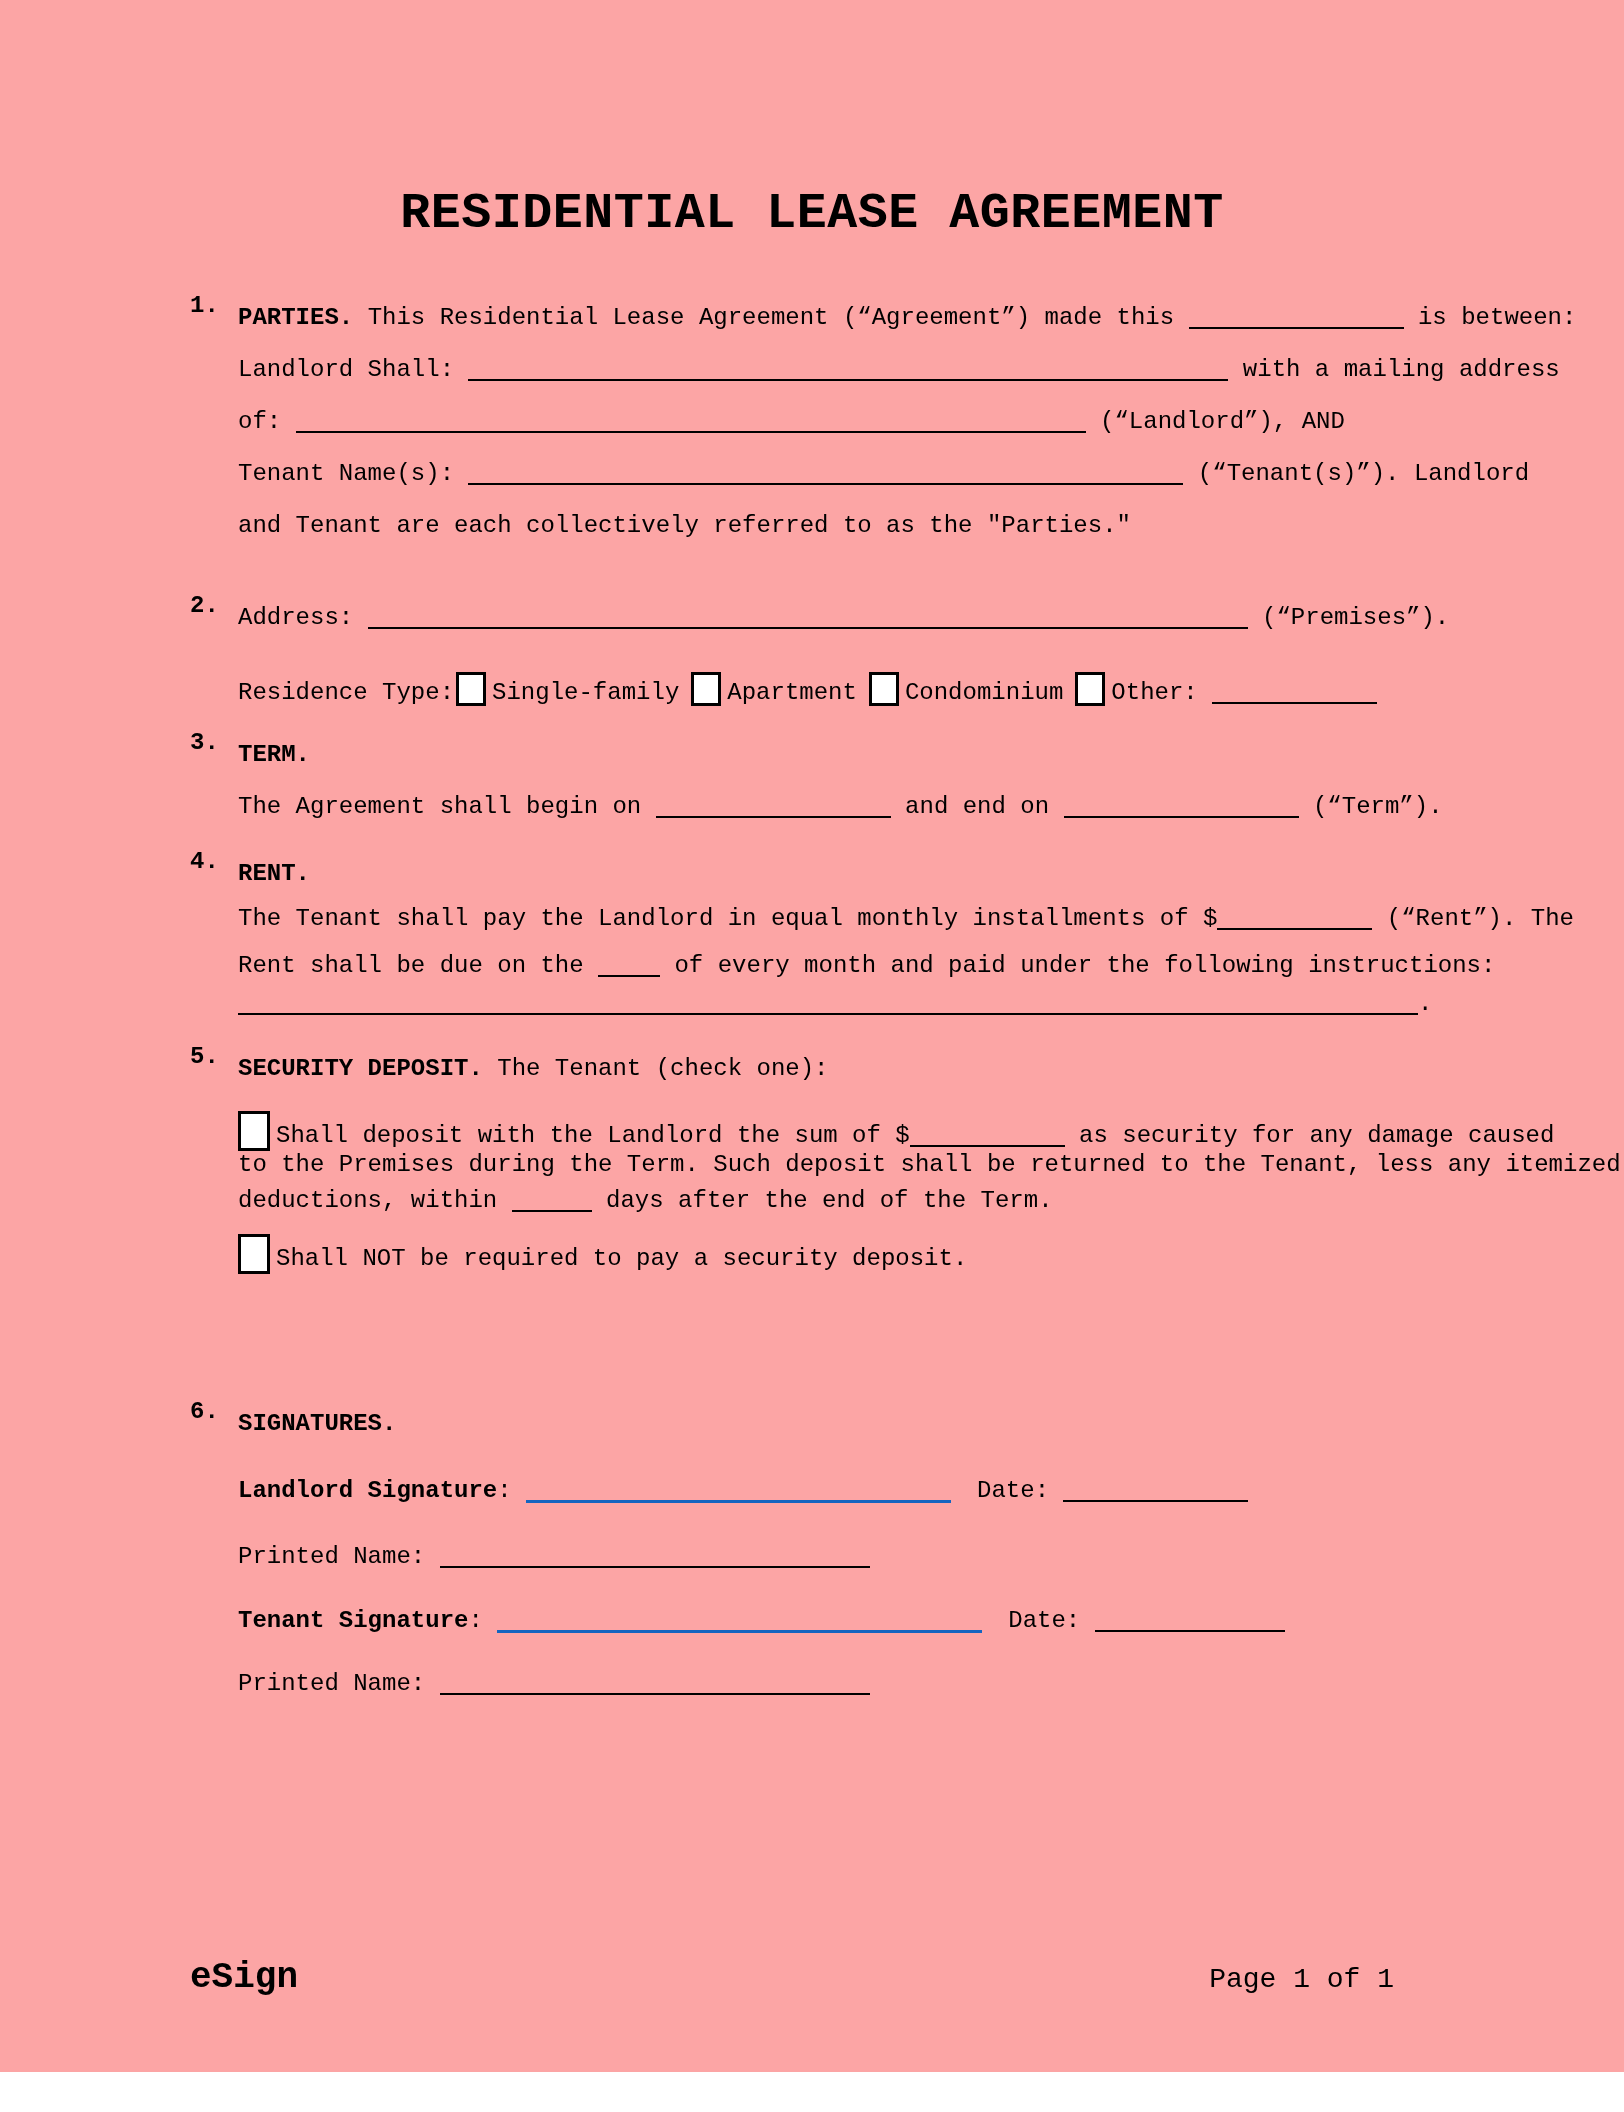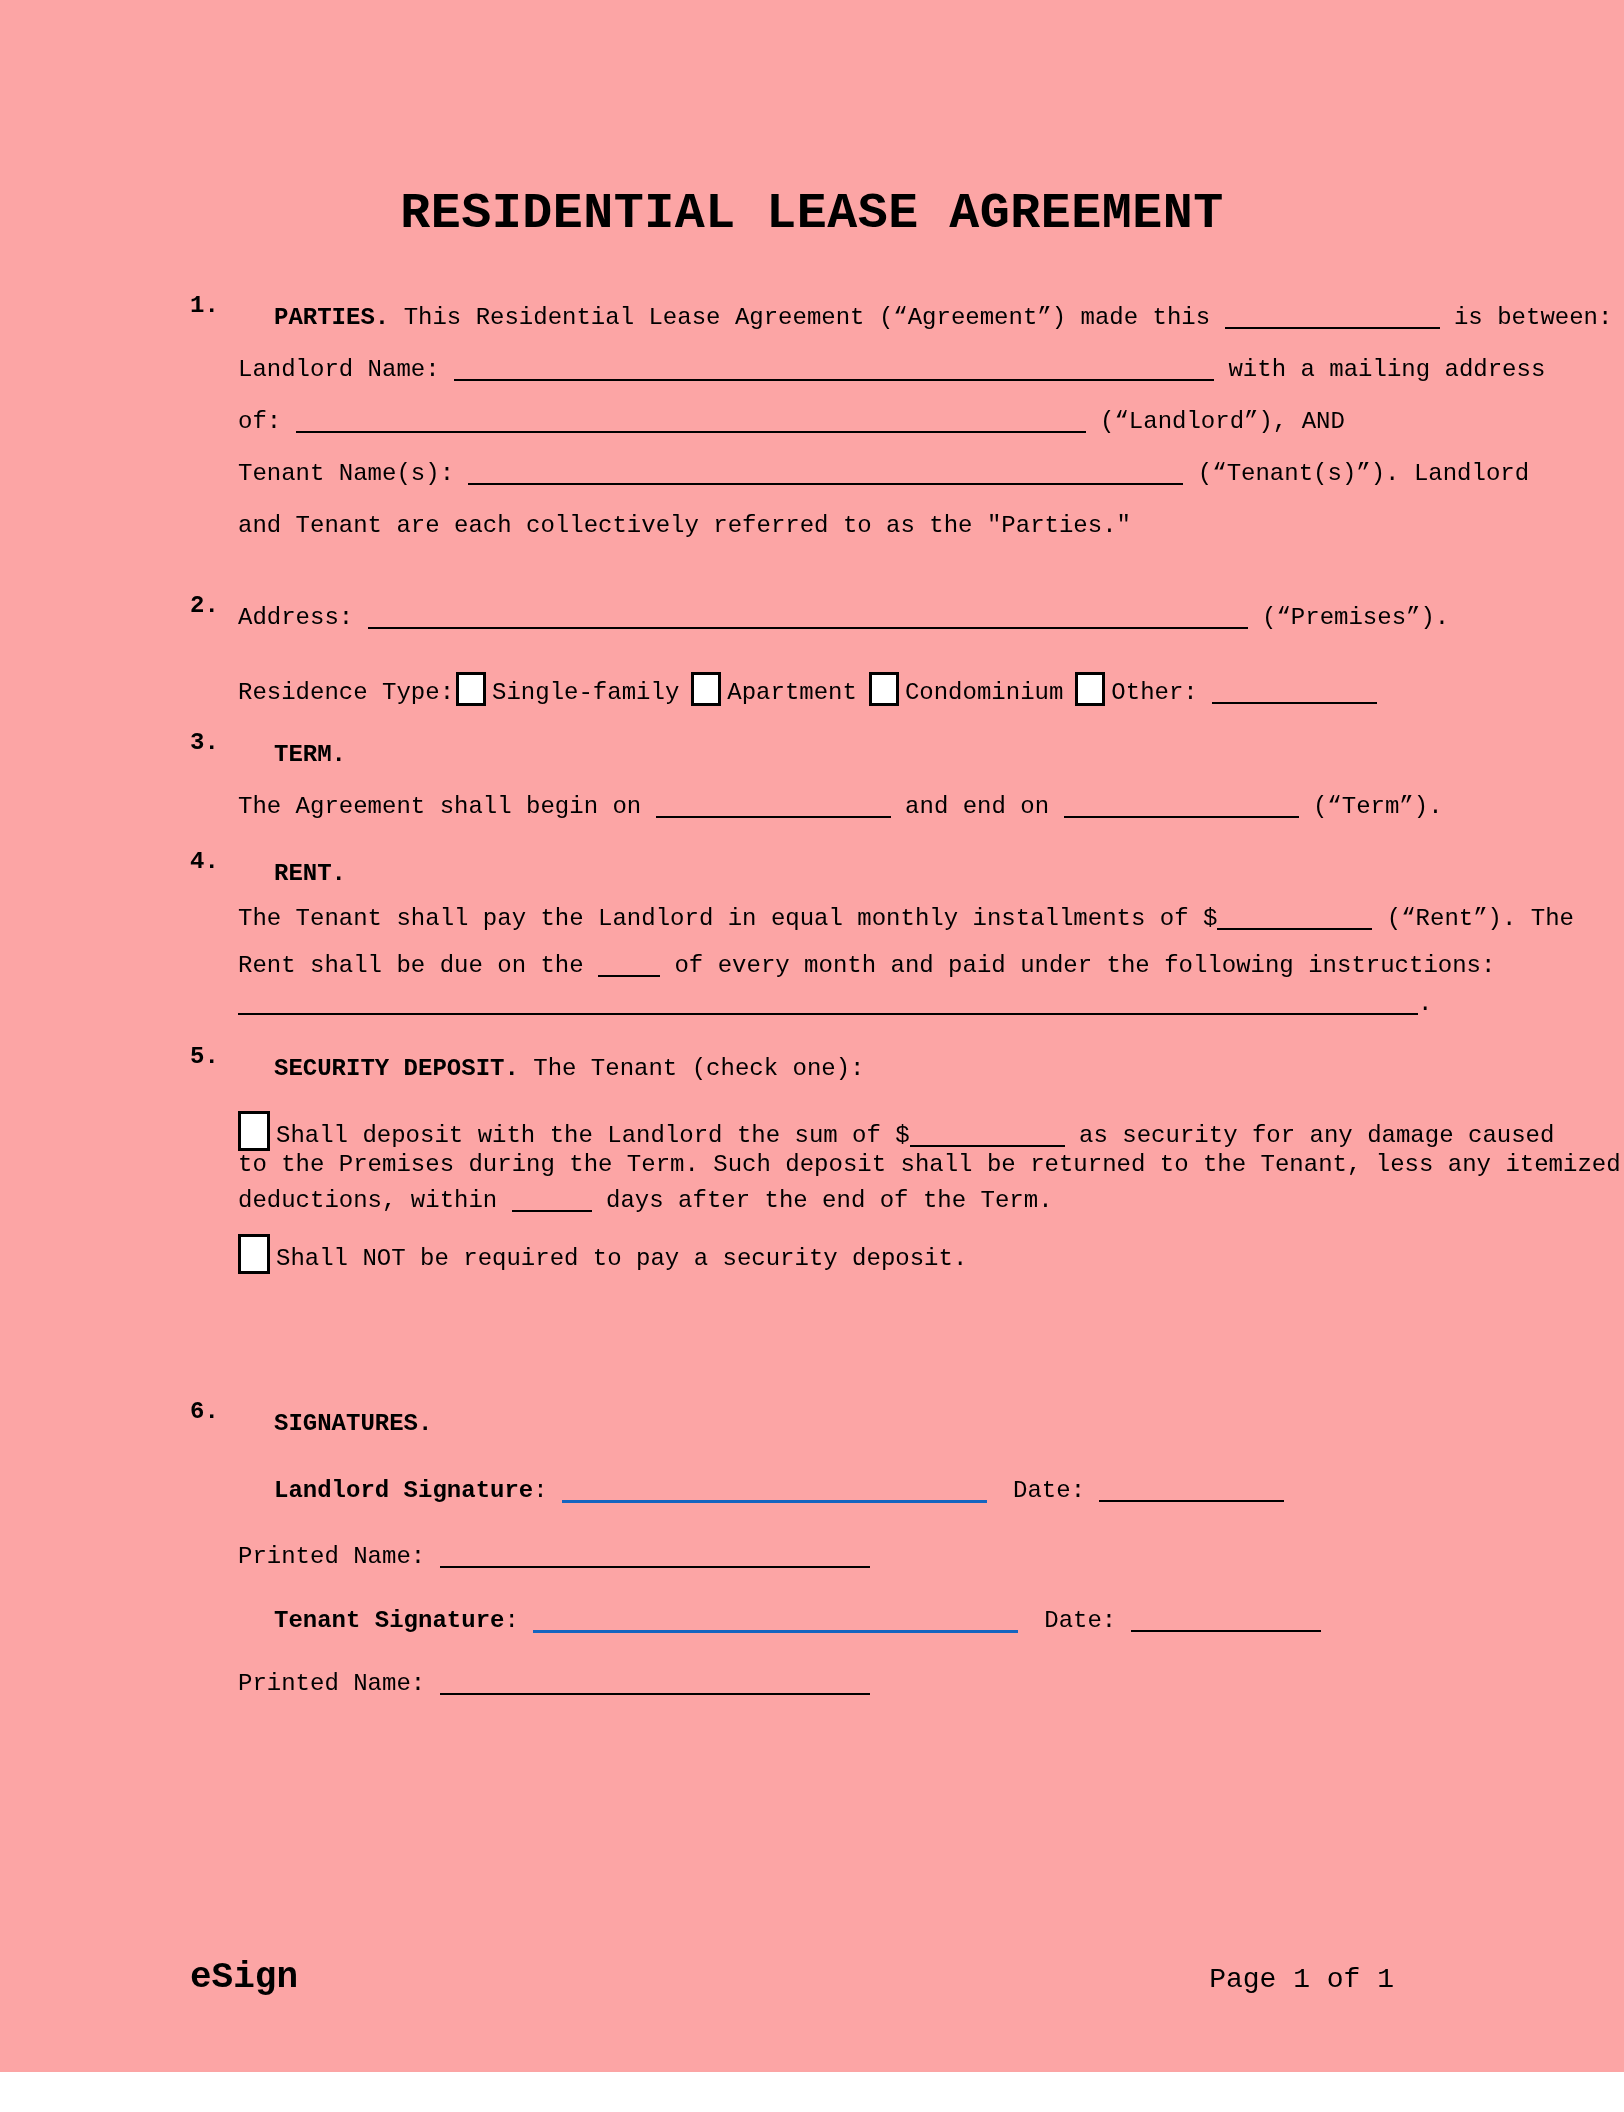--- a/index.html
+++ b/index.html
@@ -18,21 +18,21 @@
     text-align:center;
     font-size:50px;
     line-height:56px;
     font-weight:bold;
     letter-spacing:.5px;
   }
   .main{padding:0 190px;}
   .sec{position:relative;padding-left:48px;}
   .num{position:absolute;left:0;top:0;font-weight:bold;}
   .ln{height:52px;line-height:52px;white-space:nowrap;}
-  .b{font-weight:bold;margin-left:36px;}
+  .b{font-weight:bold;}
   
   .bl{
     display:inline-block;
     height:0;
     border-bottom:2px solid #000;
     margin-bottom:-5px;
   }
   .bl.sig{border-bottom:3px solid #1565c0;margin-bottom:-6px;}
   .w62{width:62px}.w80{width:80px}.w155{width:155px}.w165{width:165px}
   .w185{width:185px}.w190{width:190px}.w215{width:215px}.w235{width:235px}
@@ -89,21 +89,21 @@
 
 <div class="page">
 
   <h1 class="title">RESIDENTIAL LEASE AGREEMENT</h1>
 
   <div class="main">
 
     <div class="sec sec1">
       <span class="num">1.</span>
       <div class="ln"><span class="b">PARTIES.</span> <span>This Residential Lease Agreement (“Agreement”) made this</span> <span class="bl w215"></span> <span>is between:</span></div>
-      <div class="ln"><span>Landlord Name:</span> <span class="bl w760"></span> <span>with a mailing address</span></div>
+      <div class="ln"><span>Landlord Shall:</span> <span class="bl w760"></span> <span>with a mailing address</span></div>
       <div class="ln"><span>of:</span> <span class="bl w790"></span> <span>(“Landlord”), AND</span></div>
       <div class="ln"><span>Tenant Name(s):</span> <span class="bl w715"></span> <span>(“Tenant(s)”). Landlord</span></div>
       <div class="ln">and Tenant are each collectively referred to as the "Parties."</div>
     </div>
 
     <div class="sec sec2">
       <span class="num">2.</span>
       <div class="ln address"><span>Address:</span> <span class="bl w880"></span> <span>(“Premises”).</span></div>
       <div class="ln residence"><span>Residence Type:</span><span class="cb"></span><span>Single-family</span><span class="optgap"></span><span class="cb"></span><span>Apartment</span><span class="optgap"></span><span class="cb"></span><span>Condominium</span><span class="optgap"></span><span class="cb"></span><span>Other:</span> <span class="bl w165"></span></div>
     </div>

